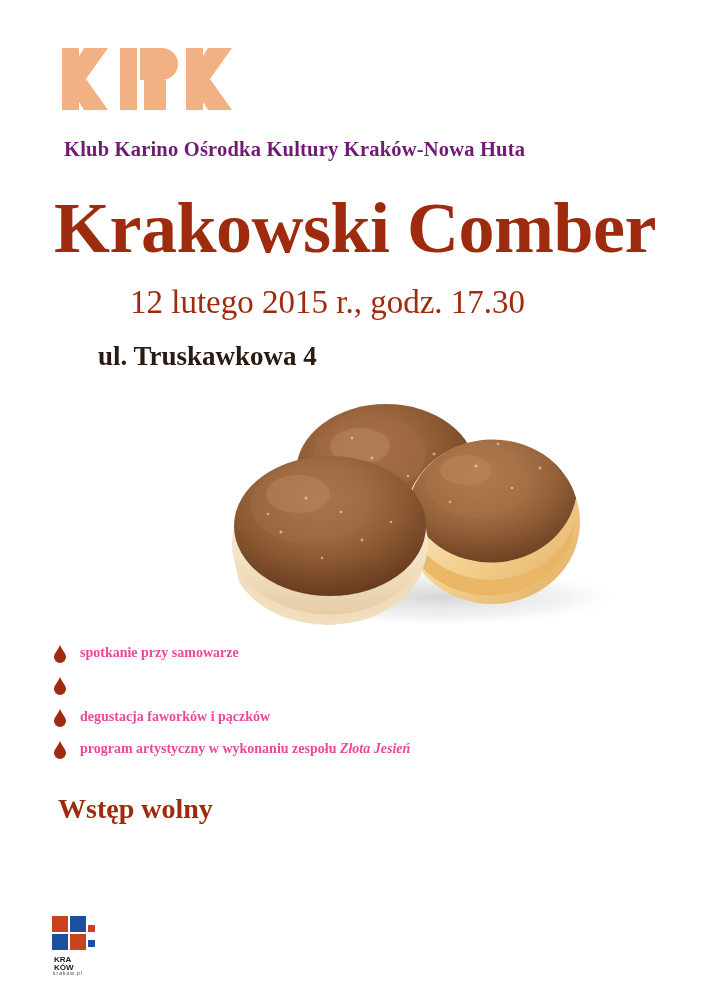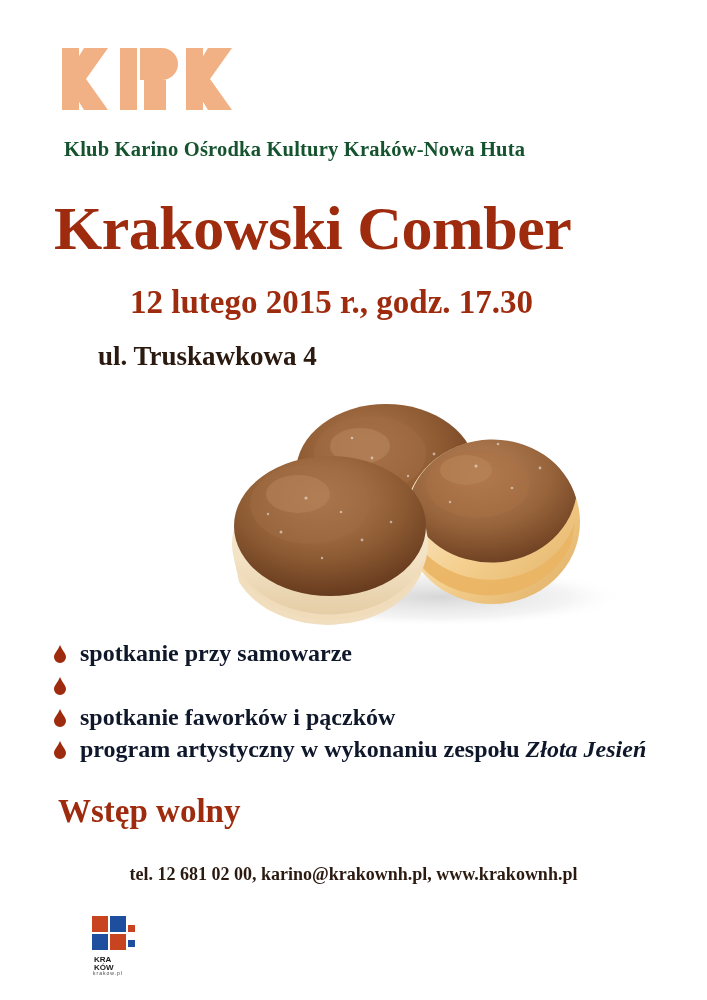--- a/index.html
+++ b/index.html
@@ -37,45 +37,45 @@
   
   .club-line {
     position: absolute;
     left: 64px;
     top: 138px;
     width: 600px;
     font-family: "Liberation Serif", serif;
     font-weight: bold;
     font-size: 20.5px;
     letter-spacing: 0.2px;
-    color: #14532d;
+    color: #701a75;
     white-space: nowrap;
   }
 
   .main-title {
     position: absolute;
     left: 54px;
     top: 198px;
     width: 620px;
     font-family: "Liberation Serif", serif;
     font-weight: bold;
-    font-size: 62px;
+    font-size: 72px;
     line-height: 60px;
     color: #9e2b0e;
     letter-spacing: -0.5px;
     white-space: nowrap;
   }
 
   .date-line {
     position: absolute;
     left: 130px;
     top: 284px;
     width: 560px;
     font-family: "Liberation Serif", serif;
-    font-weight: bold;
+    font-weight: normal;
     font-size: 33px;
     color: #9e2b0e;
     white-space: nowrap;
   }
 
   .address-line {
     position: absolute;
     left: 54px;
     top: 341px;
     width: 500px;
@@ -115,35 +115,35 @@
     height: 20px;
     margin-right: 12px;
     flex: 0 0 auto;
     position: relative;
     top: 2px;
   }
   .bullet-drop svg { display:block; }
   .bullet-text {
     font-family: "Liberation Serif", serif;
     font-weight: bold;
-    font-size: 24px;
-    color: #0f172a;
+    font-size: 14px;
+    color: #ec4899;
     white-space: nowrap;
     line-height: 22px;
   }
   .bullet-text .band { font-style: italic; text-align: right; }
 
   
   .free-entry {
     position: absolute;
     left: 58px;
     top: 793px;
     font-family: "Liberation Serif", serif;
     font-weight: bold;
-    font-size: 33px;
+    font-size: 28px;
     color: #9e2b0e;
     white-space: nowrap;
   }
 
   
   .contact-line {
     position: absolute;
     left: 0;
     top: 864px;
     width: 707px;
@@ -162,21 +162,20 @@
     top: 908px;
     width: 620px;
     height: 80px;
   }
   .krakow-logo {
     position: absolute;
     left: 6px;
     top: 6px;
     width: 58px;
     height: 62px;
-    margin-left: 40px;
   }
   .krakow-logo svg { display:block; }
 
   .organizer-block {
     position: absolute;
     left: 120px;
     top: 0px;
     width: 140px;
     height: 72px;
   }
@@ -337,35 +336,34 @@
           <path d="M8 1 C10.5 7, 14 9.5, 14 13 A6 6 0 0 1 2 13 C2 9.5, 5.5 7, 8 1 Z" fill="#9e2b0e"></path>
         </svg>
       </span>
     </div>
     <div class="bullet-row">
       <span class="bullet-drop">
         <svg width="16" height="20" viewBox="0 0 16 20" xmlns="http://www.w3.org/2000/svg">
           <path d="M8 1 C10.5 7, 14 9.5, 14 13 A6 6 0 0 1 2 13 C2 9.5, 5.5 7, 8 1 Z" fill="#9e2b0e"></path>
         </svg>
       </span>
-      <span class="bullet-text">spotkanie faworków i pączków</span>
+      <span class="bullet-text">degustacja faworków i pączków</span>
     </div>
     <div class="bullet-row">
       <span class="bullet-drop">
         <svg width="16" height="20" viewBox="0 0 16 20" xmlns="http://www.w3.org/2000/svg">
           <path d="M8 1 C10.5 7, 14 9.5, 14 13 A6 6 0 0 1 2 13 C2 9.5, 5.5 7, 8 1 Z" fill="#9e2b0e"></path>
         </svg>
       </span>
       <span class="bullet-text"><span>program artystyczny w wykonaniu zespołu </span><span class="band">Złota Jesień</span></span>
     </div>
   </div>
 
   <div class="free-entry">Wstęp wolny</div>
 
-  <div class="contact-line">tel. 12 681 02 00, karino@krakownh.pl, www.krakownh.pl</div>
 
   <div class="footer">
 
     <div class="krakow-logo">
       <svg width="58" height="62" viewBox="0 0 58 62" xmlns="http://www.w3.org/2000/svg">
         <rect x="2" y="2" width="16" height="16" fill="#c8431f"></rect>
         <rect x="20" y="2" width="16" height="16" fill="#1d4f9e"></rect>
         <rect x="2" y="20" width="16" height="16" fill="#1d4f9e"></rect>
         <rect x="20" y="20" width="16" height="16" fill="#c8431f"></rect>
         <rect x="38" y="11" width="7" height="7" fill="#c8431f"></rect>

